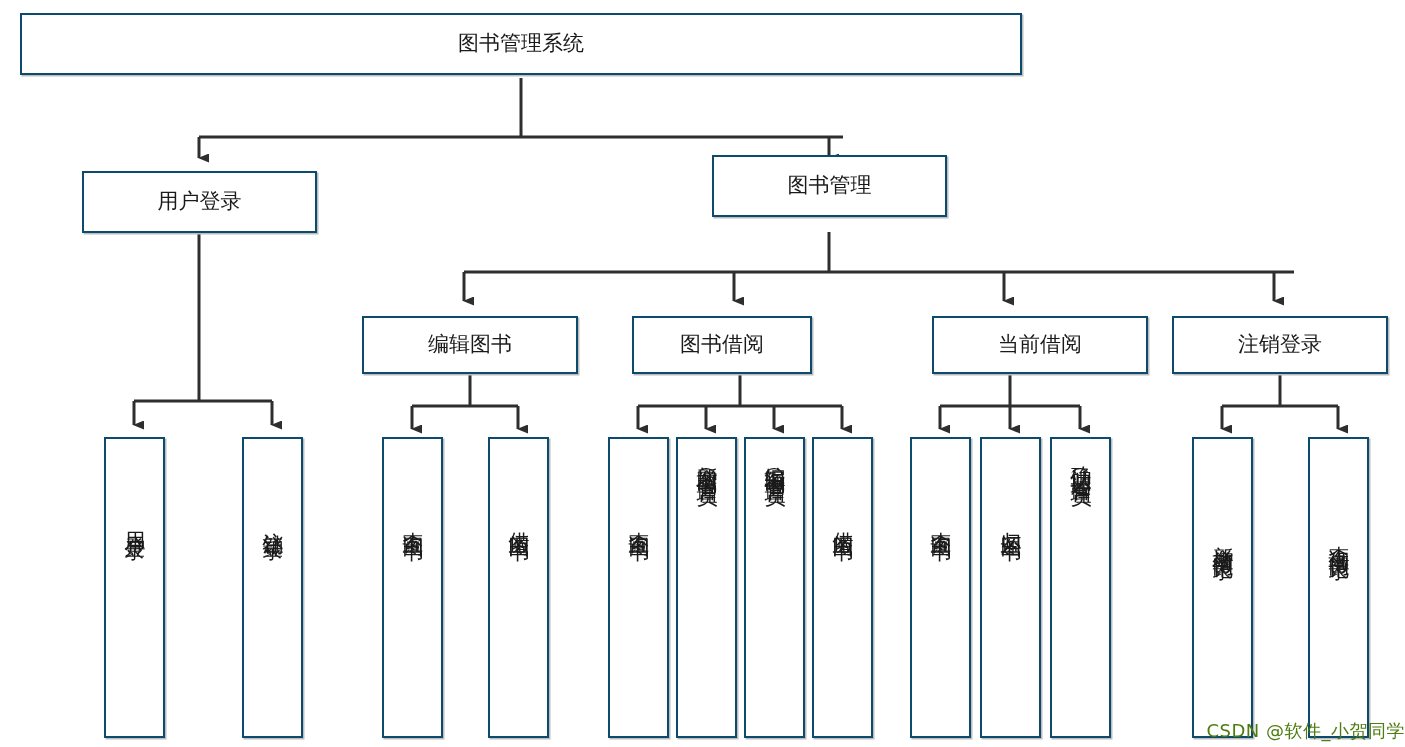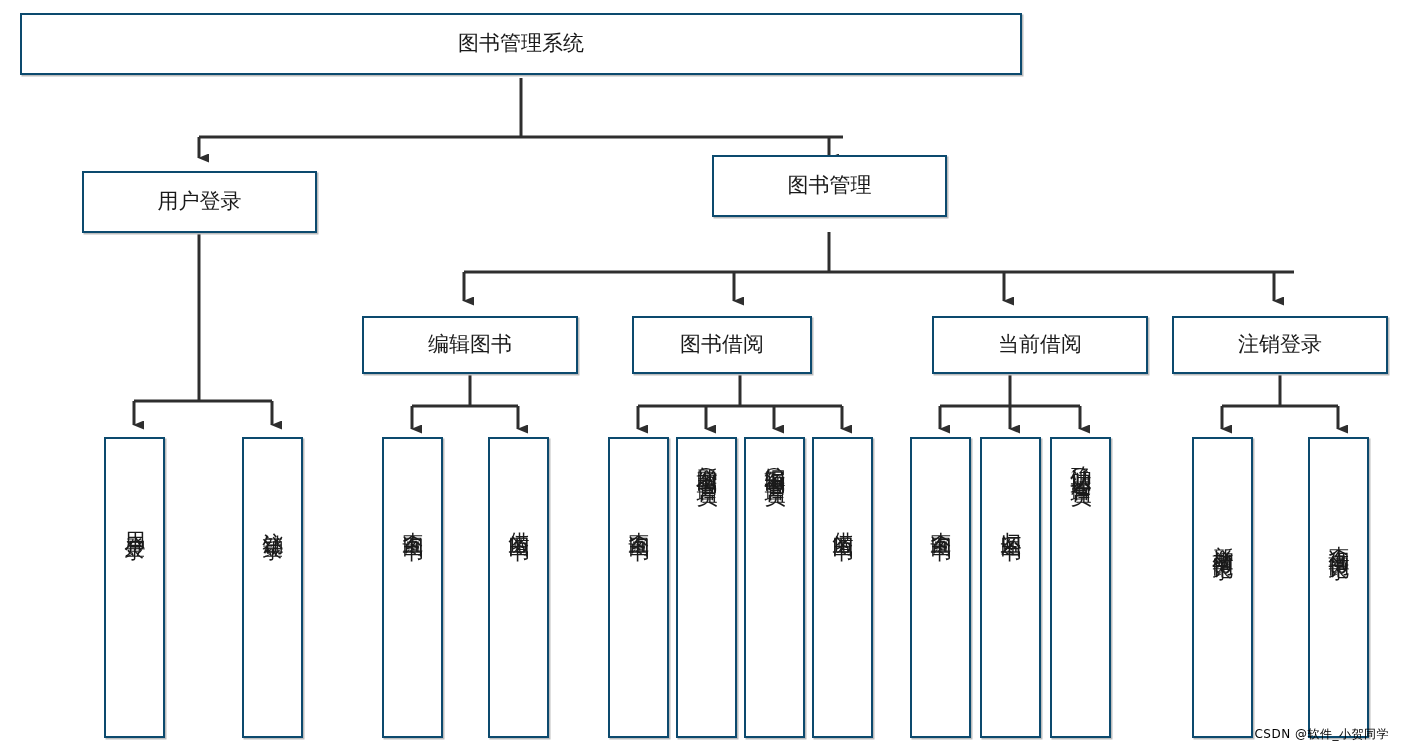--- a/index.html
+++ b/index.html
@@ -59,24 +59,24 @@
     margin-top: 72px;
   }
   .node.v-text.high .vlabel {
     margin-top: 6px;
   }
   .node.v-text.low .vlabel {
     margin-top: 86px;
   }
   #watermark {
     position: absolute;
-    right: 16px;
+    right: 0;
     bottom: 4px;
-    font-size: 12px;
-    color: #000000;
+    font-size: 18px;
+    color: #4d7c0f;
     white-space: nowrap;
     letter-spacing: 0.5px;
   }
 </style>
 </head>
 <body>
 
 <div id="diagram-root">
 
   <svg id="edge-layer" viewBox="0 0 1405 747" xmlns="http://www.w3.org/2000/svg">

